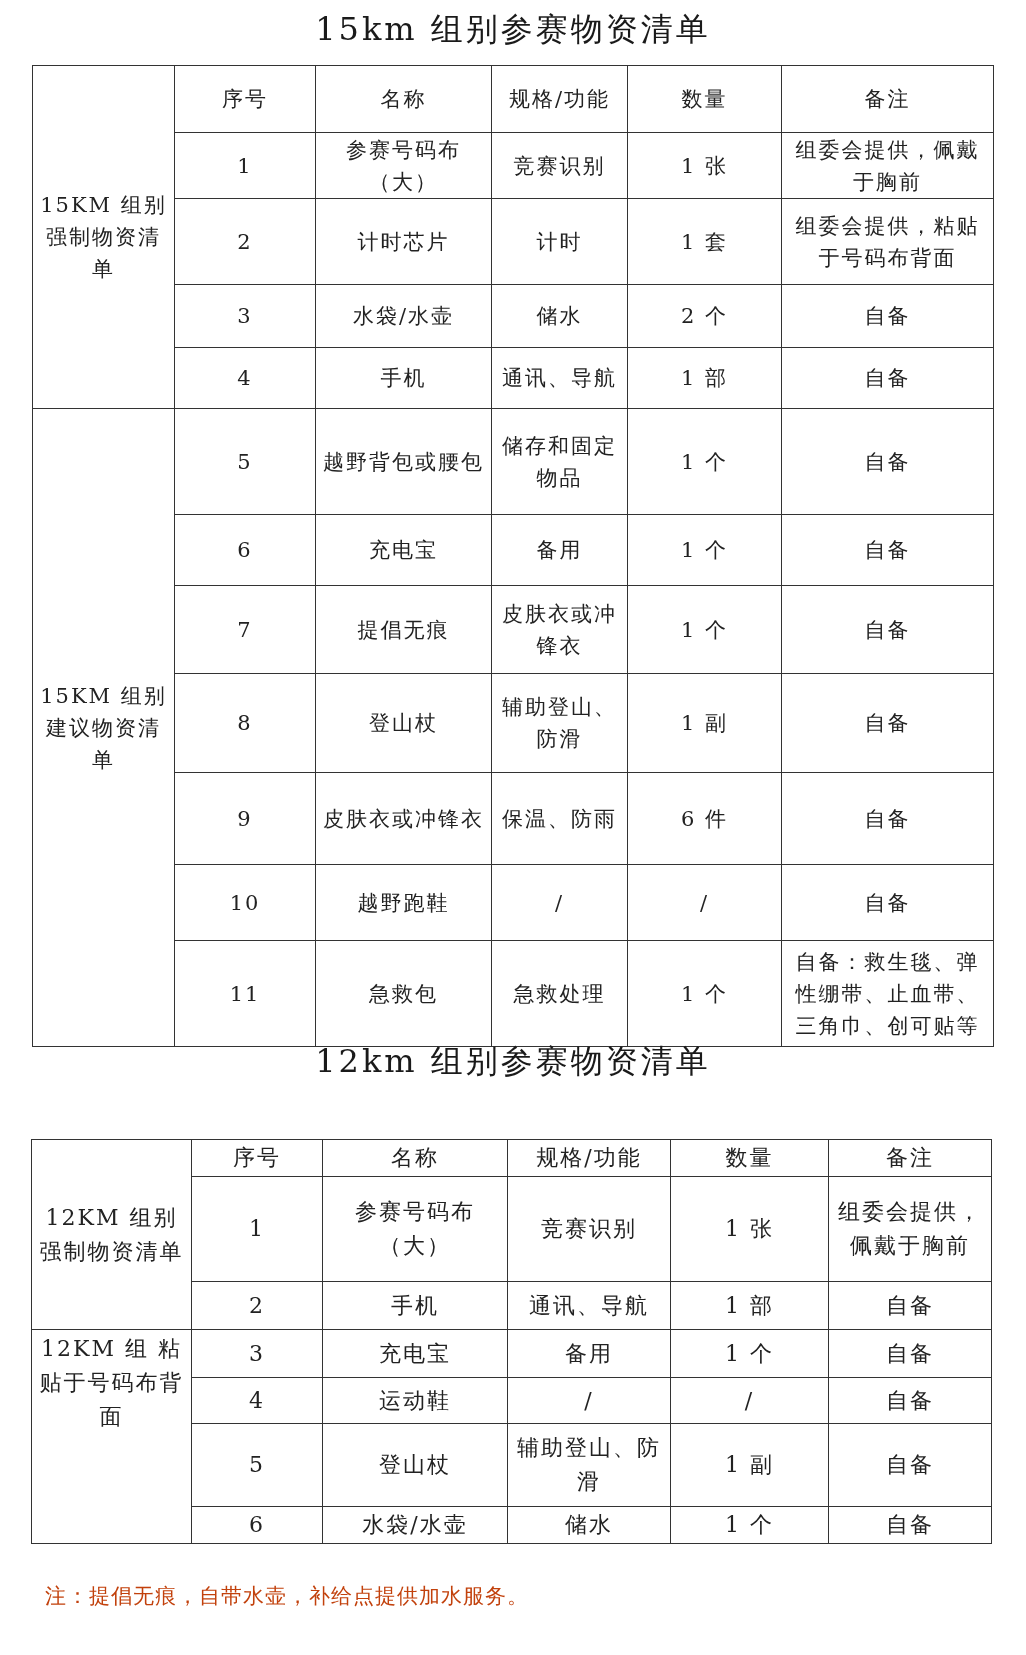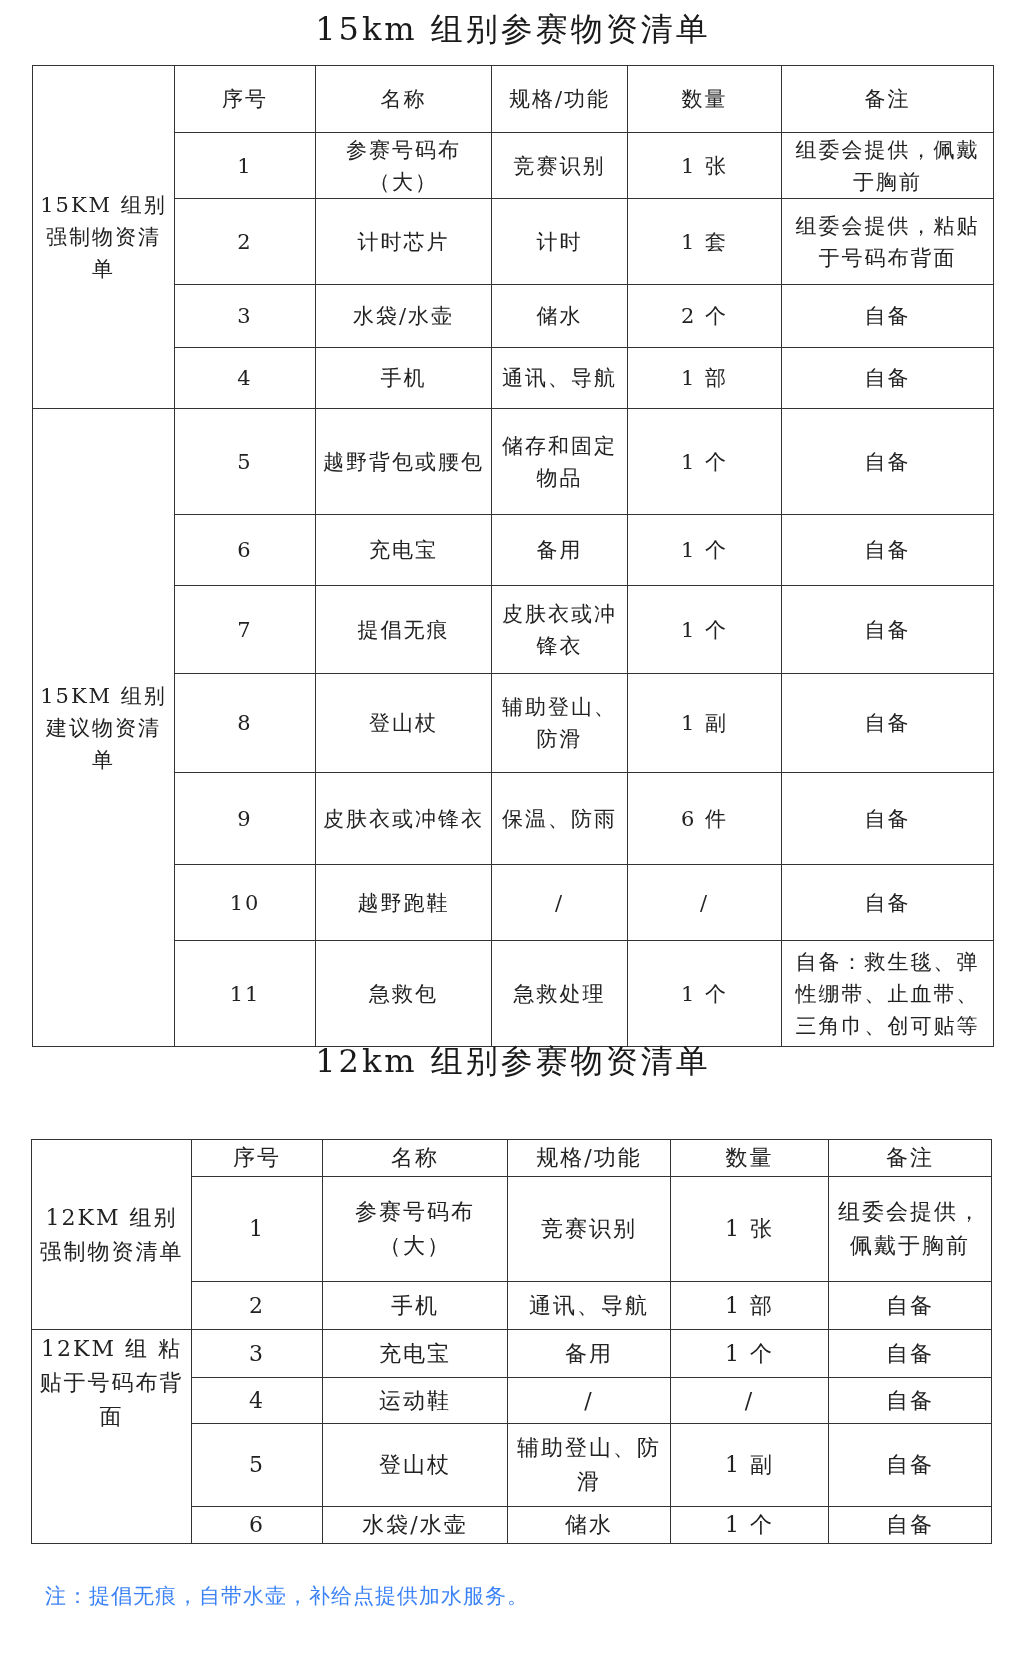--- a/index.html
+++ b/index.html
@@ -23,21 +23,21 @@
     border: 1.5px solid #333; text-align: center; vertical-align: middle;
     padding: 0 4px; line-height: 32px; letter-spacing: 2px;
   }
   #table1 { left: 32px; top: 65px; width: 961px; }
   #table2 { left: 31px; top: 1139px; width: 960px; font-size: 22px; }
   #table2 td { line-height: 34px; }
   td.group { line-height: 32px; }
   td.left-align { text-align: left; }
   .note {
     position: absolute; left: 45px; top: 1582px;
-    font-size: 21px; letter-spacing: 1px; color: #3b82f6;
+    font-size: 21px; letter-spacing: 1px; color: #c2410c;
   }
 </style>
 </head>
 <body>
 
 <div id="title1" class="title">15km 组别参赛物资清单</div>
 
 <table id="table1" class="list">
   <colgroup>
     <col style="width:142px">

